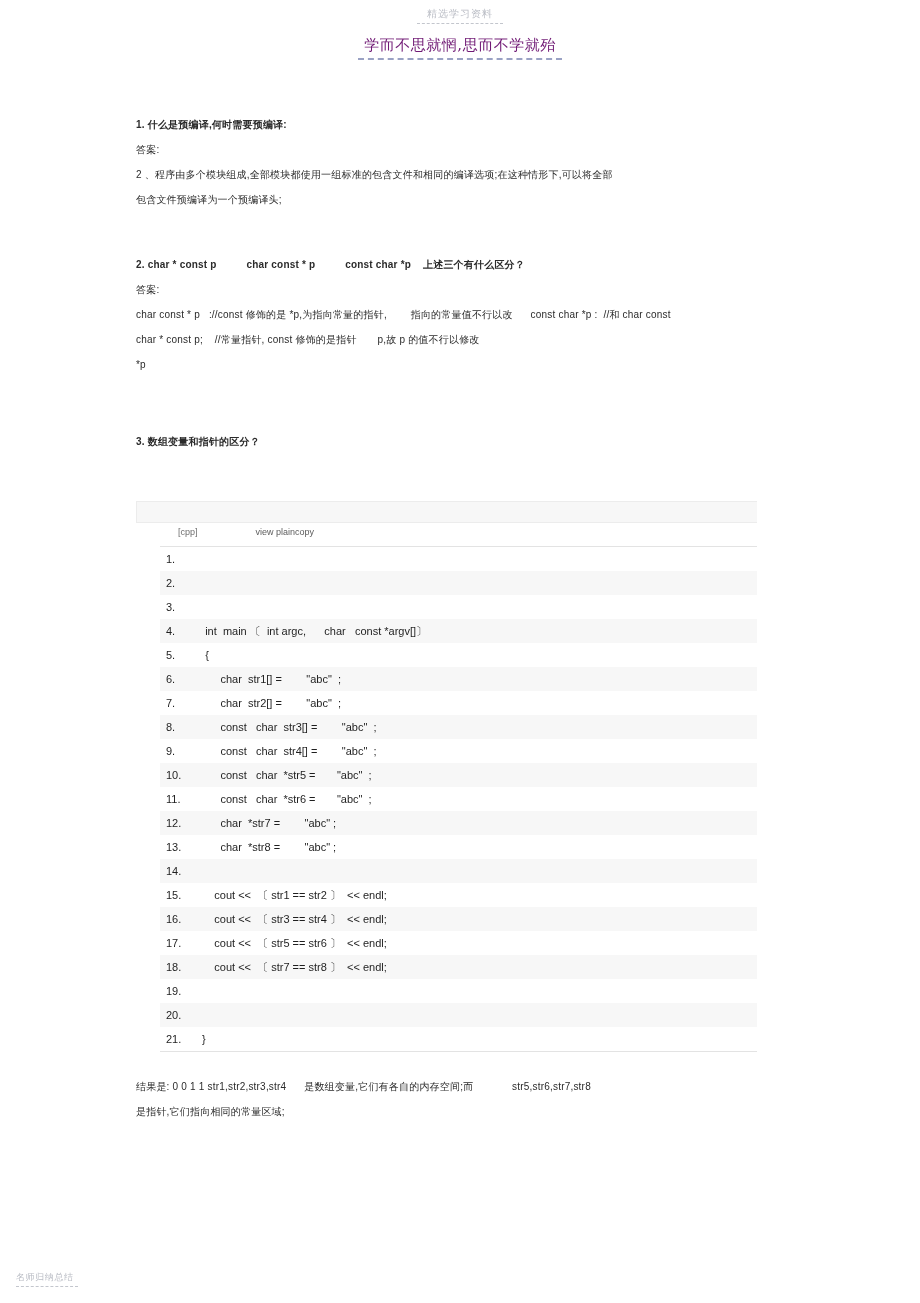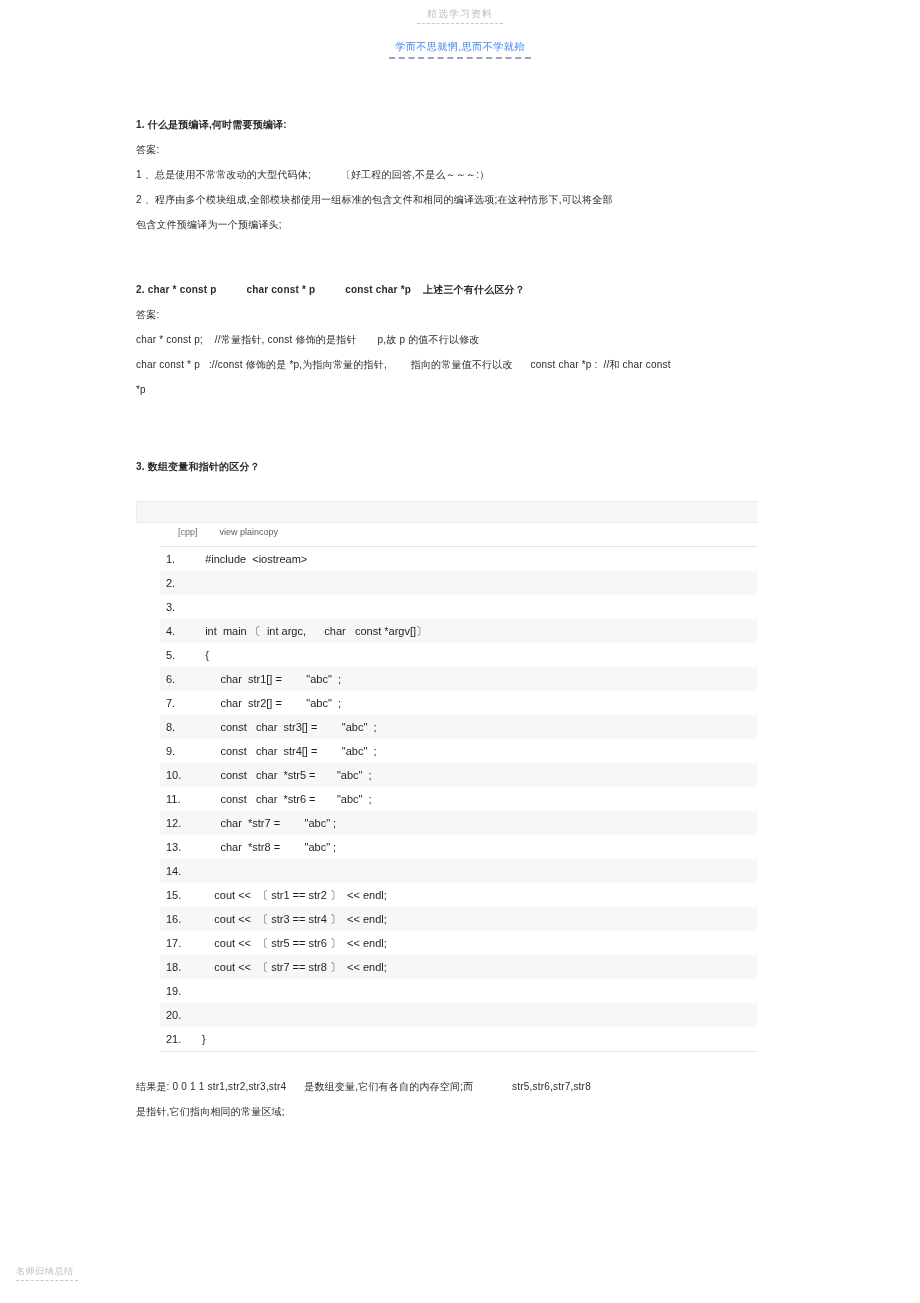--- a/index.html
+++ b/index.html
@@ -47,22 +47,22 @@
   .doc-title-wrap {
     position: absolute;
     top: 36px;
     left: 0;
     width: 920px;
     text-align: center;
   }
   .doc-title {
     display: inline-block;
     font-family: "DejaVu Serif", "Liberation Serif", serif;
-    font-size: 10px;
-    color: #3b82f6;
+    font-size: 15px;
+    color: #701a75;
     letter-spacing: 0.5px;
     padding: 0 6px 3px 6px;
     border-bottom: 2px dashed #9aa2c4;
   }
 
   
   .content {
     position: absolute;
     left: 136px;
     top: 112px;
@@ -95,21 +95,21 @@
     border: 1px solid #ececec;
     box-sizing: border-box;
     font-size: 9px;
     color: #6f6f6f;
     line-height: 20px;
     white-space: pre;
     padding-left: 3px;
     font-family: "Liberation Sans", "DejaVu Sans", sans-serif;
   }
   .code-toolbar .lang { color: #6f6f6f; padding-left: 28px; }
-  .code-toolbar .view { color: #5d5d5d; padding-left: 22px; }
+  .code-toolbar .view { color: #5d5d5d; padding-left: 22px; margin-left: 36px; }
 
   
   .code-block {
     position: absolute;
     left: 160px;
     top: 546px;
     width: 621px;
     box-sizing: border-box;
     border: 1px solid #e3e3e3;
     border-left: none;
@@ -139,21 +139,21 @@
     width: 30px;
     flex: 0 0 30px;
     color: #1f1f1f;
   }
   .code-line .txt { flex: 1 1 auto; }
 
   
   .footer {
     position: absolute;
     left: 0;
-    bottom: 14px;
+    bottom: 8px;
     width: 920px;
     height: 34px;
   }
   .footer-left {
     position: absolute;
     left: 16px;
     bottom: 8px;
     font-family: "DejaVu Serif", "Liberation Serif", serif;
     font-size: 9px;
     color: #b9bcc4;
@@ -187,50 +187,49 @@
 
   <div class="doc-title-wrap">
     <span class="doc-title">学而不思就惘,思而不学就殆</span>
   </div>
 
   <div class="content">
 
     <div>
       <div class="line q-head cjk">1. 什么是预编译,何时需要预编译:</div>
       <div class="line cjk">答案:</div>
-      <div class="line cjk">1 、总是使用不常常改动的大型代码体;          〔好工程的回答,不是么～～～:）</div>
       <div class="line cjk">2 、程序由多个模块组成,全部模块都使用一组标准的包含文件和相同的编译选项;在这种情形下,可以将全部</div>
       <div class="line cjk">包含文件预编译为一个预编译头;</div>
     </div>
 
     <div class="gap-lg"></div>
 
     <div>
       <div class="line q-head cjk">2. char * const p          char const * p          const char *p    上述三个有什么区分？</div>
       <div class="line cjk">答案:</div>
+      <div class="line cjk">char const * p   ://const 修饰的是 *p,为指向常量的指针,        指向的常量值不行以改      const char *p :  //和 char const</div>
       <div class="line cjk">char * const p;    //常量指针, const 修饰的是指针       p,故 p 的值不行以修改</div>
-      <div class="line cjk">char const * p   ://const 修饰的是 *p,为指向常量的指针,        指向的常量值不行以改      const char *p :  //和 char const</div>
       <div class="line cjk">*p</div>
     </div>
 
     <div class="gap-lg"></div>
     <div class="gap-sm"></div>
 
     <div>
       <div class="line q-head cjk">3. 数组变量和指针的区分？</div>
     </div>
   </div>
 
   <div class="code-toolbar">
     <span class="lang">[cpp]</span><span class="view">view plaincopy</span>
   </div>
 
   <div class="code-gutter-bar" style="height: 504px; background: rgb(95, 211, 95);"></div>
   <div class="code-block" id="code-block">
-      <div class="code-line"><span class="num">1.</span><span class="txt">   #include  &lt;iostream&gt;</span></div>
+      <div class="code-line"><span class="num">1.</span></div>
       <div class="code-line alt"><span class="num">2.</span></div>
       <div class="code-line"><span class="num">3.</span><span class="txt"></span></div>
       <div class="code-line alt"><span class="num">4.</span><span class="txt">   int  main 〔  int argc,      char   const *argv[]〕</span></div>
       <div class="code-line"><span class="num">5.</span><span class="txt">   {</span></div>
       <div class="code-line alt"><span class="num">6.</span><span class="txt">        char  str1[] =        "abc"  ;</span></div>
       <div class="code-line"><span class="num">7.</span><span class="txt">        char  str2[] =        "abc"  ;</span></div>
       <div class="code-line alt"><span class="num">8.</span><span class="txt">        const   char  str3[] =        "abc"  ;</span></div>
       <div class="code-line"><span class="num">9.</span><span class="txt">        const   char  str4[] =        "abc"  ;</span></div>
       <div class="code-line alt"><span class="num">10.</span><span class="txt">        const   char  *str5 =       "abc"  ;</span></div>
       <div class="code-line"><span class="num">11.</span><span class="txt">        const   char  *str6 =       "abc"  ;</span></div>

